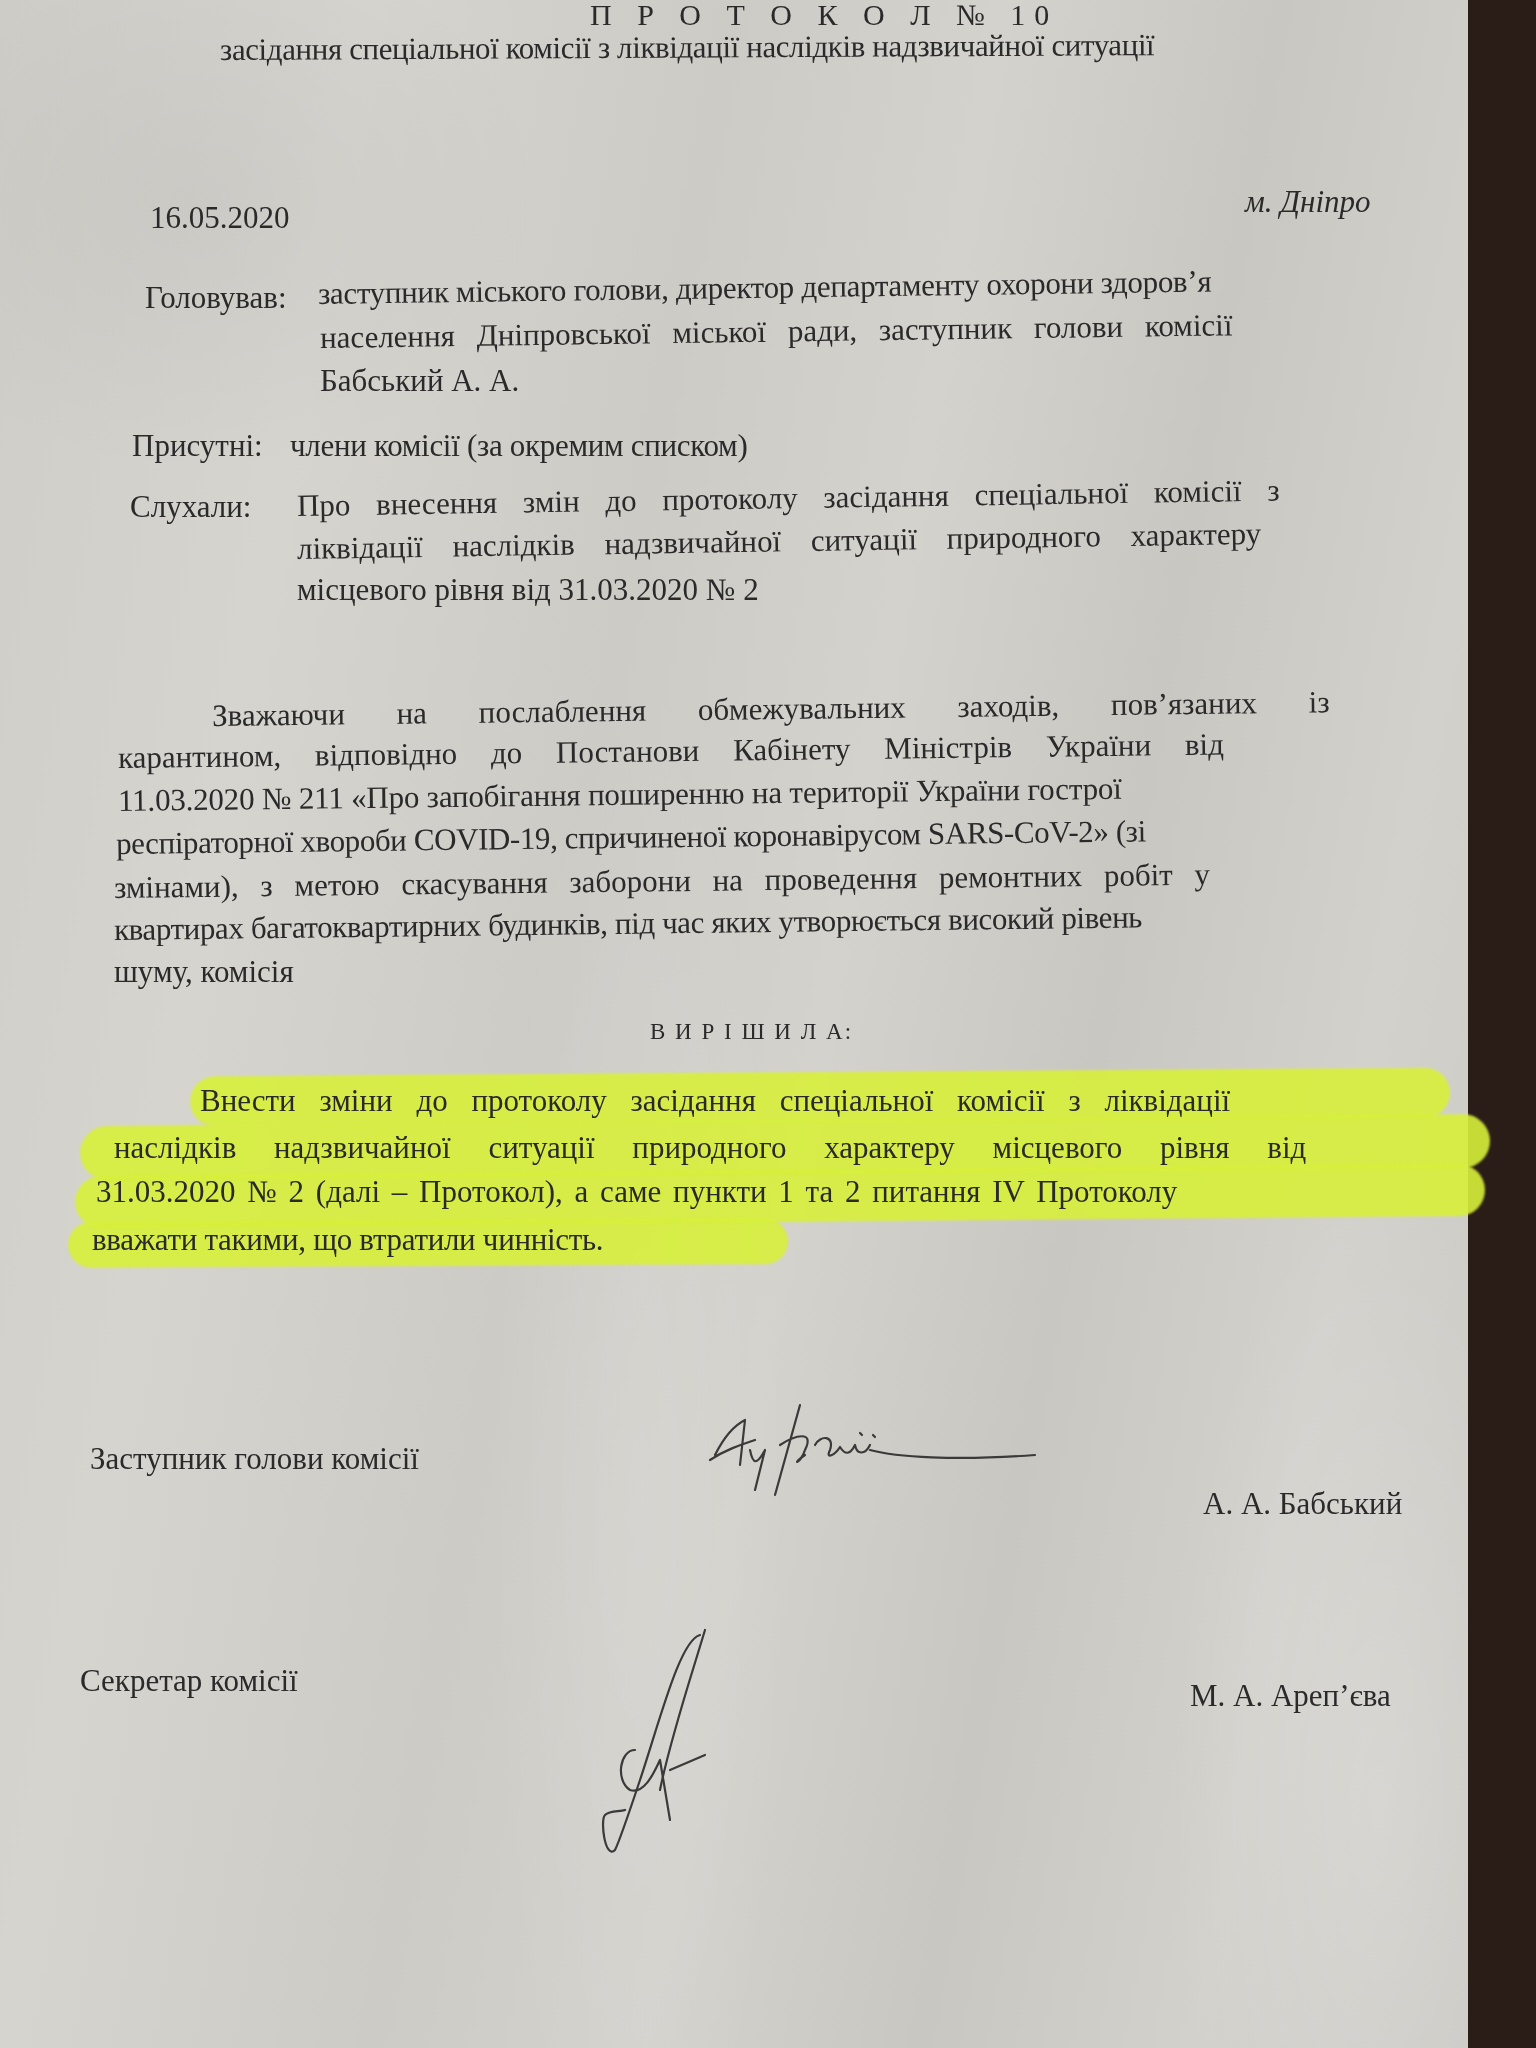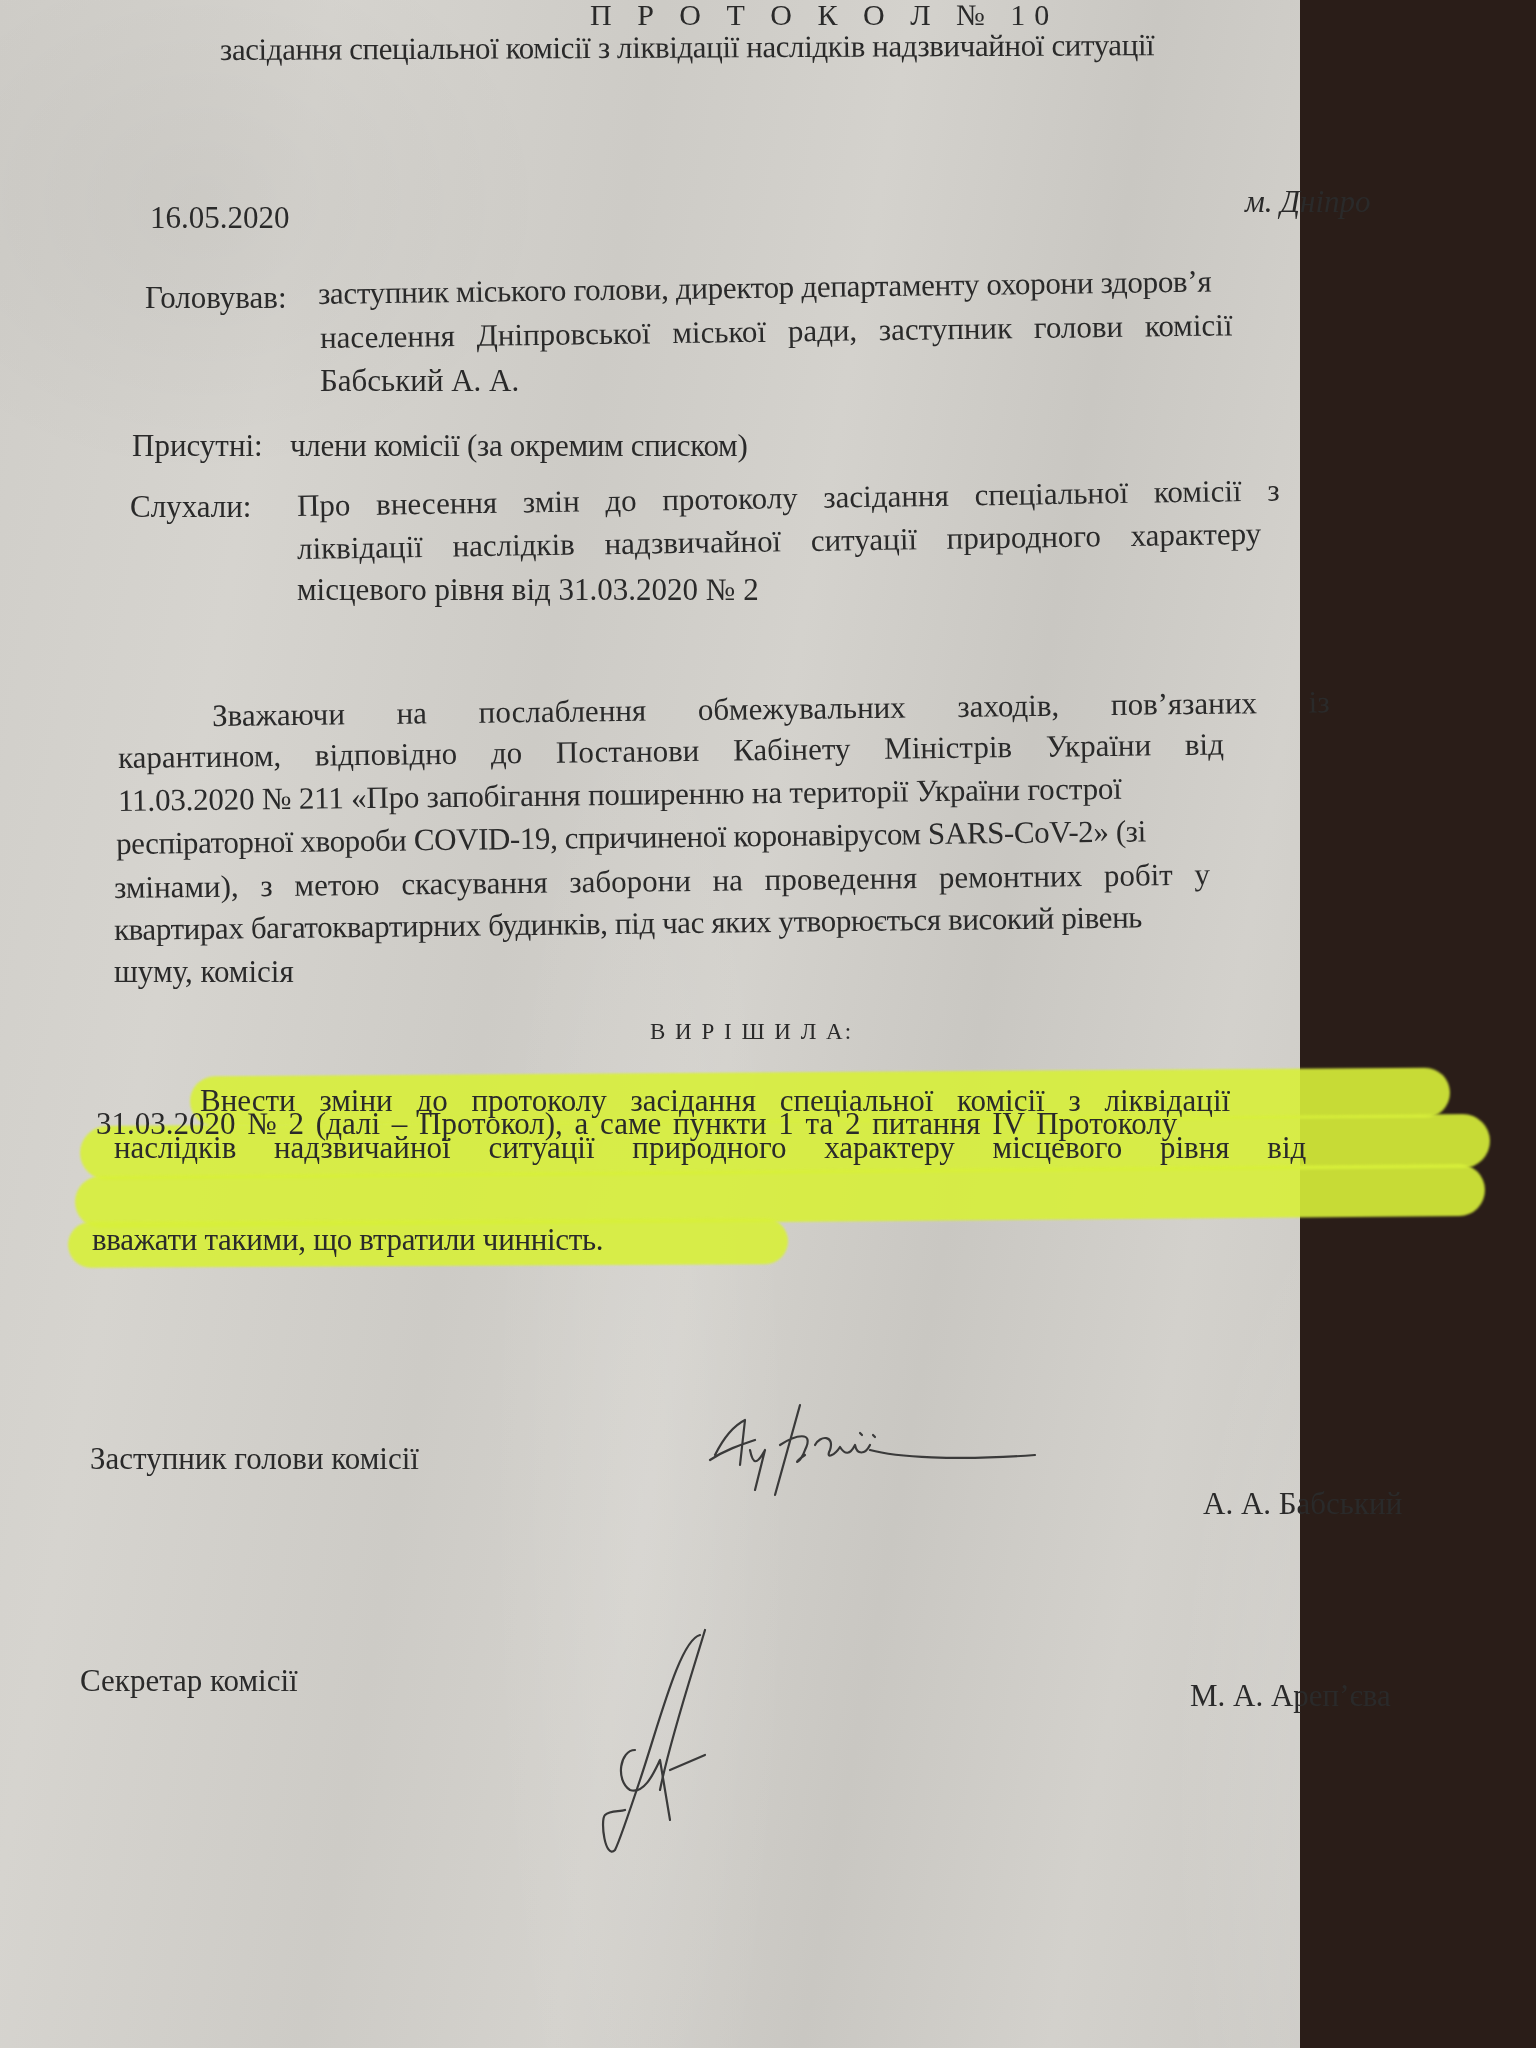--- a/index.html
+++ b/index.html
@@ -3,21 +3,21 @@
 <meta charset="utf-8">
 <style>
   html, body { margin: 0; padding: 0; }
   body {
     width: 1536px; height: 2048px; position: relative; overflow: hidden;
     background: #2a1d18;
     font-family: "Liberation Serif", "DejaVu Serif", serif;
     color: #2b2b2b;
   }
   .paper {
-    position: absolute; left: 0; top: 0; width: 1300px; height: 2048px;
+    position: absolute; left: 0; top: 0; width: 1468px; height: 2048px;
     background: linear-gradient(100deg, #cfcdc8 0%, #d6d4cf 20%, #cdcbc6 40%, #d4d2cd 55%, #c9c7c2 70%, #d3d1cc 85%, #cbc9c4 100%);
     clip-path: polygon(0 0, 1490px 0, 1536px 430px, 1536px 2048px, 0 2048px);
   }
   .shade {
     position: absolute; inset: 0;
     background:
       radial-gradient(ellipse 300px 900px at 1380px 1800px, rgba(255,255,255,0.18), transparent 70%),
       radial-gradient(ellipse 220px 1200px at 640px 1500px, rgba(255,255,255,0.10), transparent 70%),
       radial-gradient(ellipse 500px 400px at 200px 200px, rgba(0,0,0,0.04), transparent 70%);
     pointer-events: none;
@@ -66,21 +66,21 @@
   <div class="t" style="left:118px;top:742px;transform:rotate(-0.7deg);transform-origin:left;word-spacing:26px;">карантином, відповідно до Постанови Кабінету Міністрів України від</div>
   <div class="t" style="left:118px;top:785px;transform:rotate(-0.7deg);transform-origin:left;letter-spacing:-0.2px;">11.03.2020 № 211 «Про запобігання поширенню на території України гострої</div>
   <div class="t" style="left:116px;top:828px;transform:rotate(-0.7deg);transform-origin:left;letter-spacing:-0.4px;">респіраторної хвороби COVID-19, спричиненої коронавірусом SARS-CoV-2» (зі</div>
   <div class="t" style="left:114px;top:872px;transform:rotate(-0.7deg);transform-origin:left;word-spacing:14px;">змінами), з метою скасування заборони на проведення ремонтних робіт у</div>
   <div class="t" style="left:114px;top:914px;transform:rotate(-0.7deg);transform-origin:left;letter-spacing:-0.4px;">квартирах багатоквартирних будинків, під час яких утворюється високий рівень</div>
   <div class="t" style="left:114px;top:956px;">шуму, комісія</div>
 
   <div class="t" style="left:650px;top:1020px;font-size:23px;letter-spacing:2px;">В И Р І Ш И Л А:</div>
   <div class="t" style="left:200px;top:1085px;word-spacing:16px;">Внести зміни до протоколу засідання спеціальної комісії з ліквідації</div>
   <div class="t" style="left:114px;top:1132px;word-spacing:30px;">наслідків надзвичайної ситуації природного характеру місцевого рівня від</div>
-  <div class="t" style="left:96px;top:1108px;word-spacing:4px;">31.03.2020 № 2 (далі – Протокол), а саме пункти 1 та 2 питання IV Протоколу</div>
+  <div class="t" style="left:96px;top:1176px;word-spacing:4px;">31.03.2020 № 2 (далі – Протокол), а саме пункти 1 та 2 питання IV Протоколу</div>
   <div class="t" style="left:92px;top:1224px;letter-spacing:-0.3px;">вважати такими, що втратили чинність.</div>
 
   <div class="t" style="left:90px;top:1443px;">Заступник голови комісії</div>
   <svg class="sig" style="left:695px;top:1395px;" width="380" height="110" viewBox="0 0 380 110">
     <path d="M20 60 C 30 40, 40 30, 50 25 L 45 70 M 15 65 C 30 55, 45 50, 60 45 M 55 55 C 58 70, 62 70, 70 55 L 60 95"></path>
     <path d="M 105 10 L 80 100 M 85 50 C 100 40, 120 35, 110 55 C 105 70, 95 70, 110 60"></path>
     <path d="M 120 50 C 125 40, 140 40, 135 55 C 130 65, 140 60, 145 52 C 150 60, 155 60, 160 50 C 162 60, 170 60, 175 50 M 178 40 L 180 42 M 165 38 L 167 40"></path>
     <path d="M 175 55 C 200 62, 260 66, 340 60"></path>
   </svg>
   <div class="t" style="left:1203px;top:1451px;margin-top:37px;">А. А. Бабський</div>

